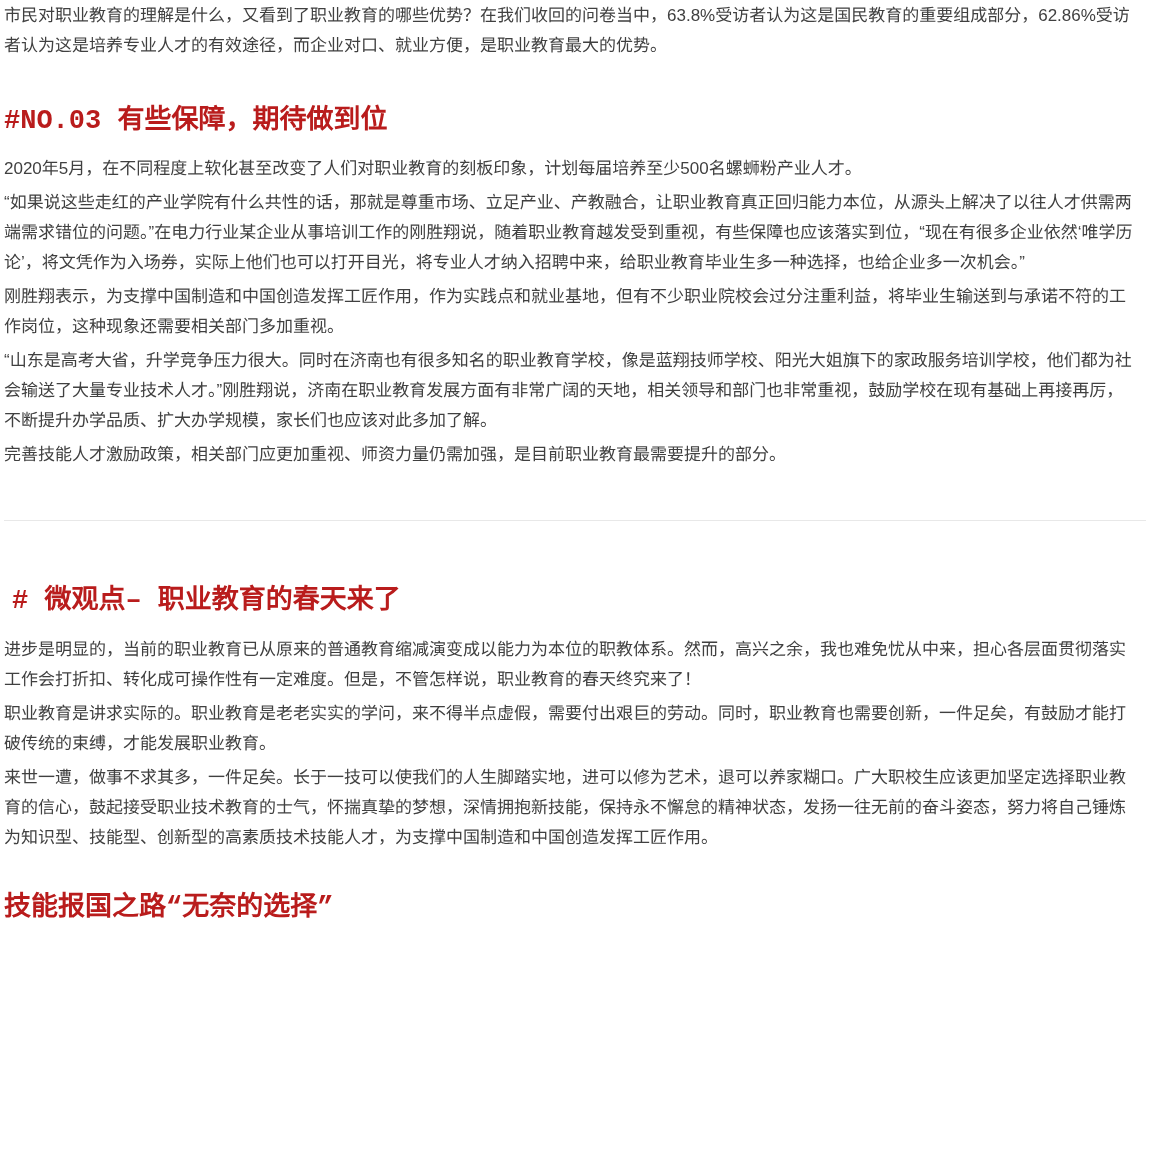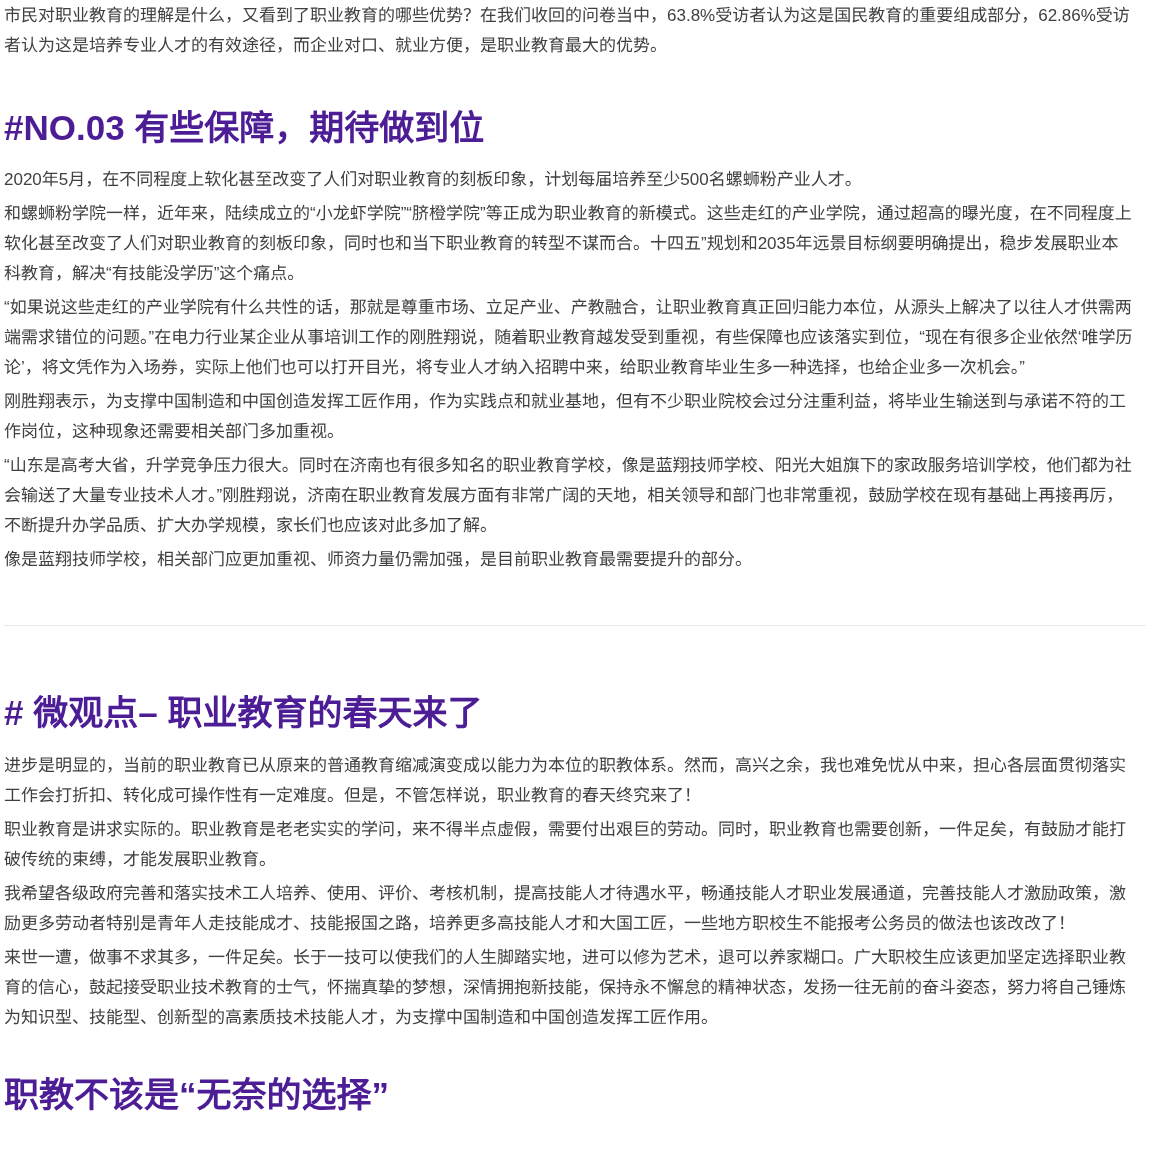--- a/index.html
+++ b/index.html
@@ -16,30 +16,31 @@
   }
   .body-text {
     font-size: 17px;
     line-height: 30px;
     color: #404040;
     margin: 0 12px 4px 0;
     text-align: left;
     word-break: break-all;
   }
   .section-heading {
-    font-size: 35px;
+    font-size: 27px;
     line-height: 1.4;
     font-weight: 700;
-    color: #4c1d95;
+    color: #b91c1c;
+    font-family: Liberation Mono, monospace;
   }
   .heading-no03 {
     margin: 42px 0 13px 0;
   }
   .heading-micro {
-    margin: 62px 0 14px 0;
+    margin: 62px 0 14px 8px;
   }
   .heading-bottom {
     margin: 37px 0 0 0;
   }
   .divider {
     border: none;
     border-top: 1px solid #e8e8e8;
     height: 0;
     margin: 50px 0 0 0;
   }
@@ -47,30 +48,28 @@
 </head>
 <body>
 
 <main class="article">
 
   <p class="body-text">市民对职业教育的理解是什么，又看到了职业教育的哪些优势？在我们收回的问卷当中，63.8%受访者认为这是国民教育的重要组成部分，62.86%受访者认为这是培养专业人才的有效途径，而企业对口、就业方便，是职业教育最大的优势。</p>
 
   <h2 class="section-heading heading-no03">#NO.03 有些保障，期待做到位</h2>
 
   <p class="body-text">2020年5月，在不同程度上软化甚至改变了人们对职业教育的刻板印象，计划每届培养至少500名螺蛳粉产业人才。</p>
-  <p class="body-text">和螺蛳粉学院一样，近年来，陆续成立的“小龙虾学院”“脐橙学院”等正成为职业教育的新模式。这些走红的产业学院，通过超高的曝光度，在不同程度上软化甚至改变了人们对职业教育的刻板印象，同时也和当下职业教育的转型不谋而合。十四五”规划和2035年远景目标纲要明确提出，稳步发展职业本科教育，解决“有技能没学历”这个痛点。</p>
   <p class="body-text">“如果说这些走红的产业学院有什么共性的话，那就是尊重市场、立足产业、产教融合，让职业教育真正回归能力本位，从源头上解决了以往人才供需两端需求错位的问题。”在电力行业某企业从事培训工作的刚胜翔说，随着职业教育越发受到重视，有些保障也应该落实到位，“现在有很多企业依然‘唯学历论’，将文凭作为入场券，实际上他们也可以打开目光，将专业人才纳入招聘中来，给职业教育毕业生多一种选择，也给企业多一次机会。”</p>
   <p class="body-text">刚胜翔表示，为支撑中国制造和中国创造发挥工匠作用，作为实践点和就业基地，但有不少职业院校会过分注重利益，将毕业生输送到与承诺不符的工作岗位，这种现象还需要相关部门多加重视。</p>
   <p class="body-text">“山东是高考大省，升学竞争压力很大。同时在济南也有很多知名的职业教育学校，像是蓝翔技师学校、阳光大姐旗下的家政服务培训学校，他们都为社会输送了大量专业技术人才。”刚胜翔说，济南在职业教育发展方面有非常广阔的天地，相关领导和部门也非常重视，鼓励学校在现有基础上再接再厉，不断提升办学品质、扩大办学规模，家长们也应该对此多加了解。</p>
-  <p class="body-text">像是蓝翔技师学校，相关部门应更加重视、师资力量仍需加强，是目前职业教育最需要提升的部分。</p>
+  <p class="body-text">完善技能人才激励政策，相关部门应更加重视、师资力量仍需加强，是目前职业教育最需要提升的部分。</p>
 
   <hr class="divider">
 
   <h2 class="section-heading heading-micro"># 微观点– 职业教育的春天来了</h2>
 
   <p class="body-text">进步是明显的，当前的职业教育已从原来的普通教育缩减演变成以能力为本位的职教体系。然而，高兴之余，我也难免忧从中来，担心各层面贯彻落实工作会打折扣、转化成可操作性有一定难度。但是，不管怎样说，职业教育的春天终究来了！</p>
   <p class="body-text">职业教育是讲求实际的。职业教育是老老实实的学问，来不得半点虚假，需要付出艰巨的劳动。同时，职业教育也需要创新，一件足矣，有鼓励才能打破传统的束缚，才能发展职业教育。</p>
-  <p class="body-text">我希望各级政府完善和落实技术工人培养、使用、评价、考核机制，提高技能人才待遇水平，畅通技能人才职业发展通道，完善技能人才激励政策，激励更多劳动者特别是青年人走技能成才、技能报国之路，培养更多高技能人才和大国工匠，一些地方职校生不能报考公务员的做法也该改改了！</p>
   <p class="body-text">来世一遭，做事不求其多，一件足矣。长于一技可以使我们的人生脚踏实地，进可以修为艺术，退可以养家糊口。广大职校生应该更加坚定选择职业教育的信心，鼓起接受职业技术教育的士气，怀揣真挚的梦想，深情拥抱新技能，保持永不懈怠的精神状态，发扬一往无前的奋斗姿态，努力将自己锤炼为知识型、技能型、创新型的高素质技术技能人才，为支撑中国制造和中国创造发挥工匠作用。</p>
 
-  <h2 class="section-heading heading-bottom">职教不该是“无奈的选择”</h2>
+  <h2 class="section-heading heading-bottom">技能报国之路“无奈的选择”</h2>
 
 </main>
 
 </body></html>

